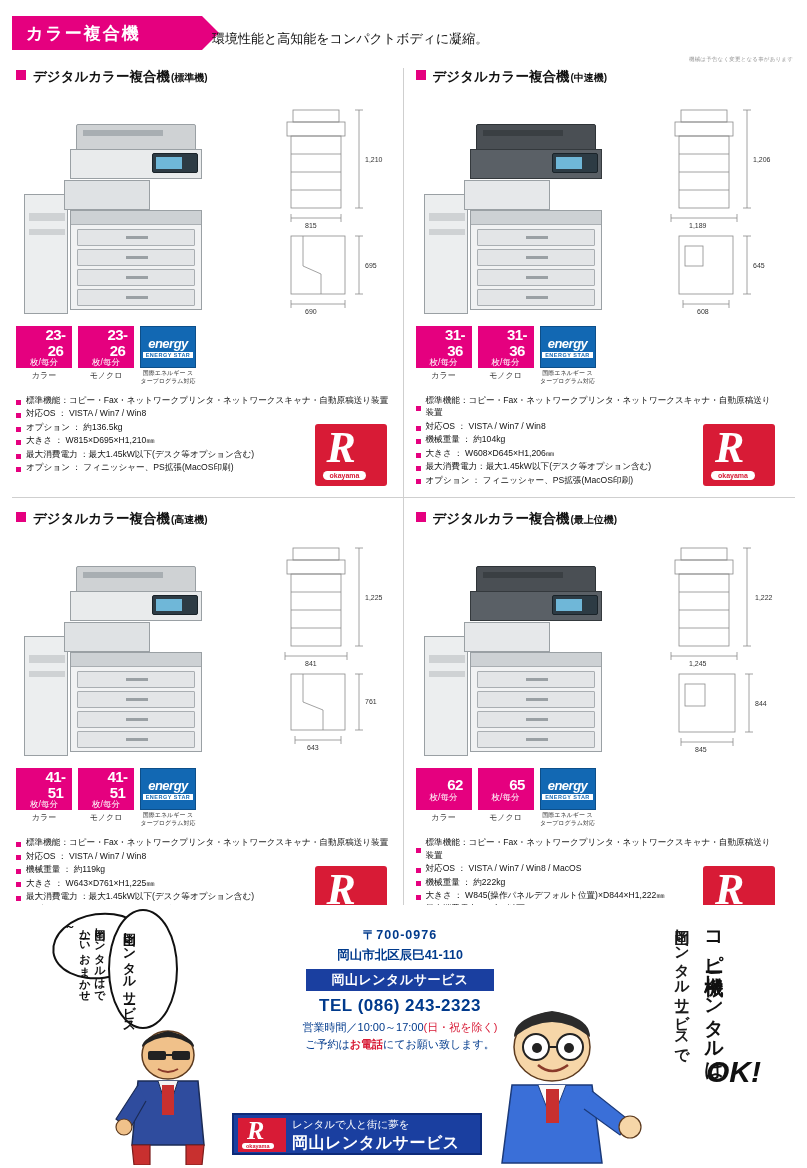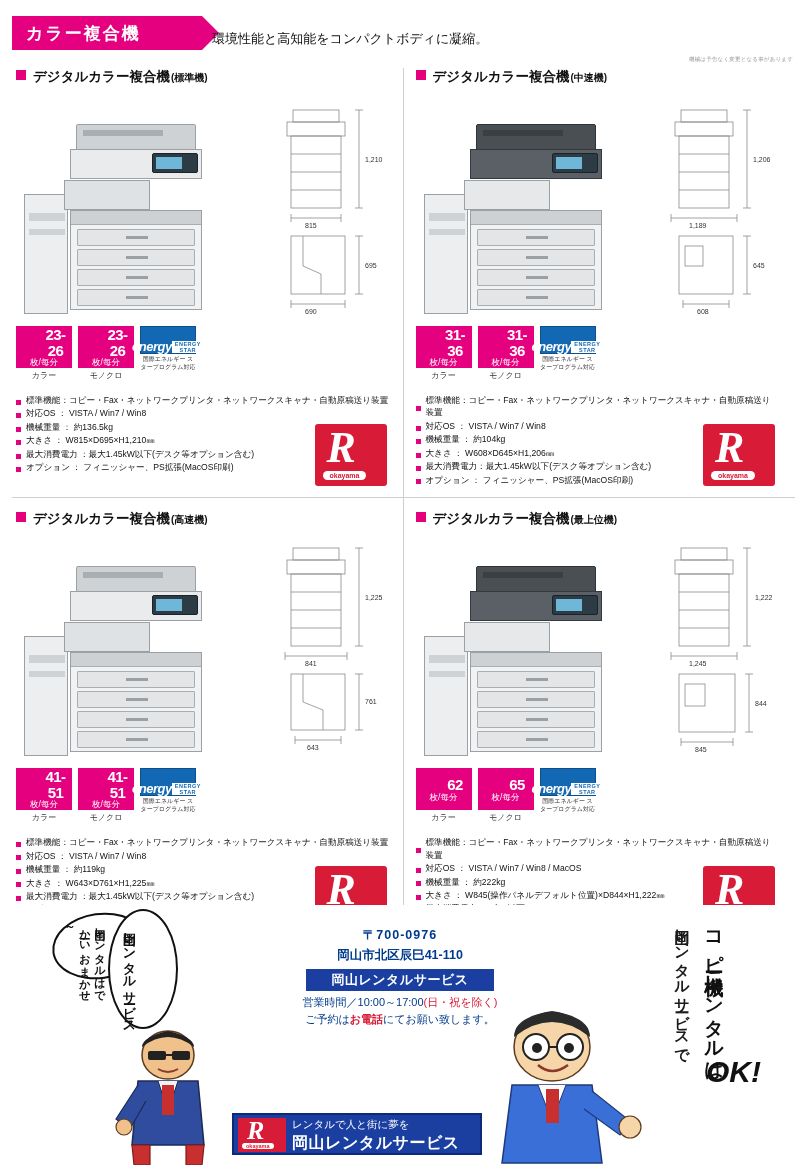--- a/index.html
+++ b/index.html
@@ -222,26 +222,26 @@
     display: flex;
     flex-direction: column;
     align-items: center;
     justify-content: center;
     line-height: 1.05;
   }
   .badge-box .num { font-size: 15px; font-weight: bold; letter-spacing: -0.5px; margin-left: 23px;}
   .badge-box .unit { font-size: 8.5px; }
   .badge-cap { font-size: 8px; margin-top: 2px; color: #333; }
   .estar {
-    width: 56px; height: 28px;
+    width: 56px; height: 42px;
     background: #1268b3;
     border: 1px solid #0d4f8a;
     display: flex;
-    flex-direction: row;
-    align-items: flex-end;
+    flex-direction: column;
+    align-items: center;
     justify-content: center;
     color: #fff;
     position: relative;
   }
   .estar .swirl {
     font-size: 13px;
     font-style: italic;
     font-weight: bold;
     line-height: 1;
     letter-spacing: -0.5px;
@@ -517,21 +517,21 @@
       <div class="spec-row">
           <span class="dot"></span>
           <span>標準機能：コピー・Fax・ネットワークプリンタ・ネットワークスキャナ・自動原稿送り装置</span>
         </div>
       <div class="spec-row">
           <span class="dot"></span>
           <span>対応OS ： VISTA / Win7 / Win8</span>
         </div>
       <div class="spec-row">
           <span class="dot"></span>
-          <span>機械重量 ： 約136.5kg</span>
+          <span>オプション ： 約136.5kg</span>
         </div>
       <div class="spec-row">
           <span class="dot"></span>
           <span>大きさ ： W815×D695×H1,210㎜</span>
         </div>
       <div class="spec-row">
           <span class="dot"></span>
           <span>最大消費電力 ：最大1.45kW以下(デスク等オプション含む)</span>
         </div>
       <div class="spec-row">
@@ -904,20 +904,21 @@
       <path d="M76 120 L94 120 L92 140 L76 140 Z" fill="#c8302f" stroke="#7a1c1b" stroke-width="1.2"></path>
       <path d="M28 60 L6 94 L20 104 L36 76" fill="#2f4c9e" stroke="#1b2b55" stroke-width="1.2"></path>
       <circle cx="14" cy="102" r="8" fill="#f0c18a" stroke="#5c3a1e" stroke-width="1.2"></circle>
     </svg>
   </div>
 
   <div class="footer-center">
     <div class="zip">〒700-0976</div>
     <div class="addr">岡山市北区辰巳41-110</div>
     <div class="company-bar">岡山レンタルサービス</div>
+    <div class="tel">TEL (086) 243-2323</div>
     <div class="hours">
       <span>営業時間／10:00～17:00</span><span class="red">(日・祝を除く)</span>
     </div>
     <div class="reserve">
       <span>ご予約は</span><span class="red">お電話</span><span>にてお願い致します。</span>
     </div>
   </div>
 
   <div class="footer-right-char">
     <svg width="180" height="168" viewBox="0 0 180 168">

